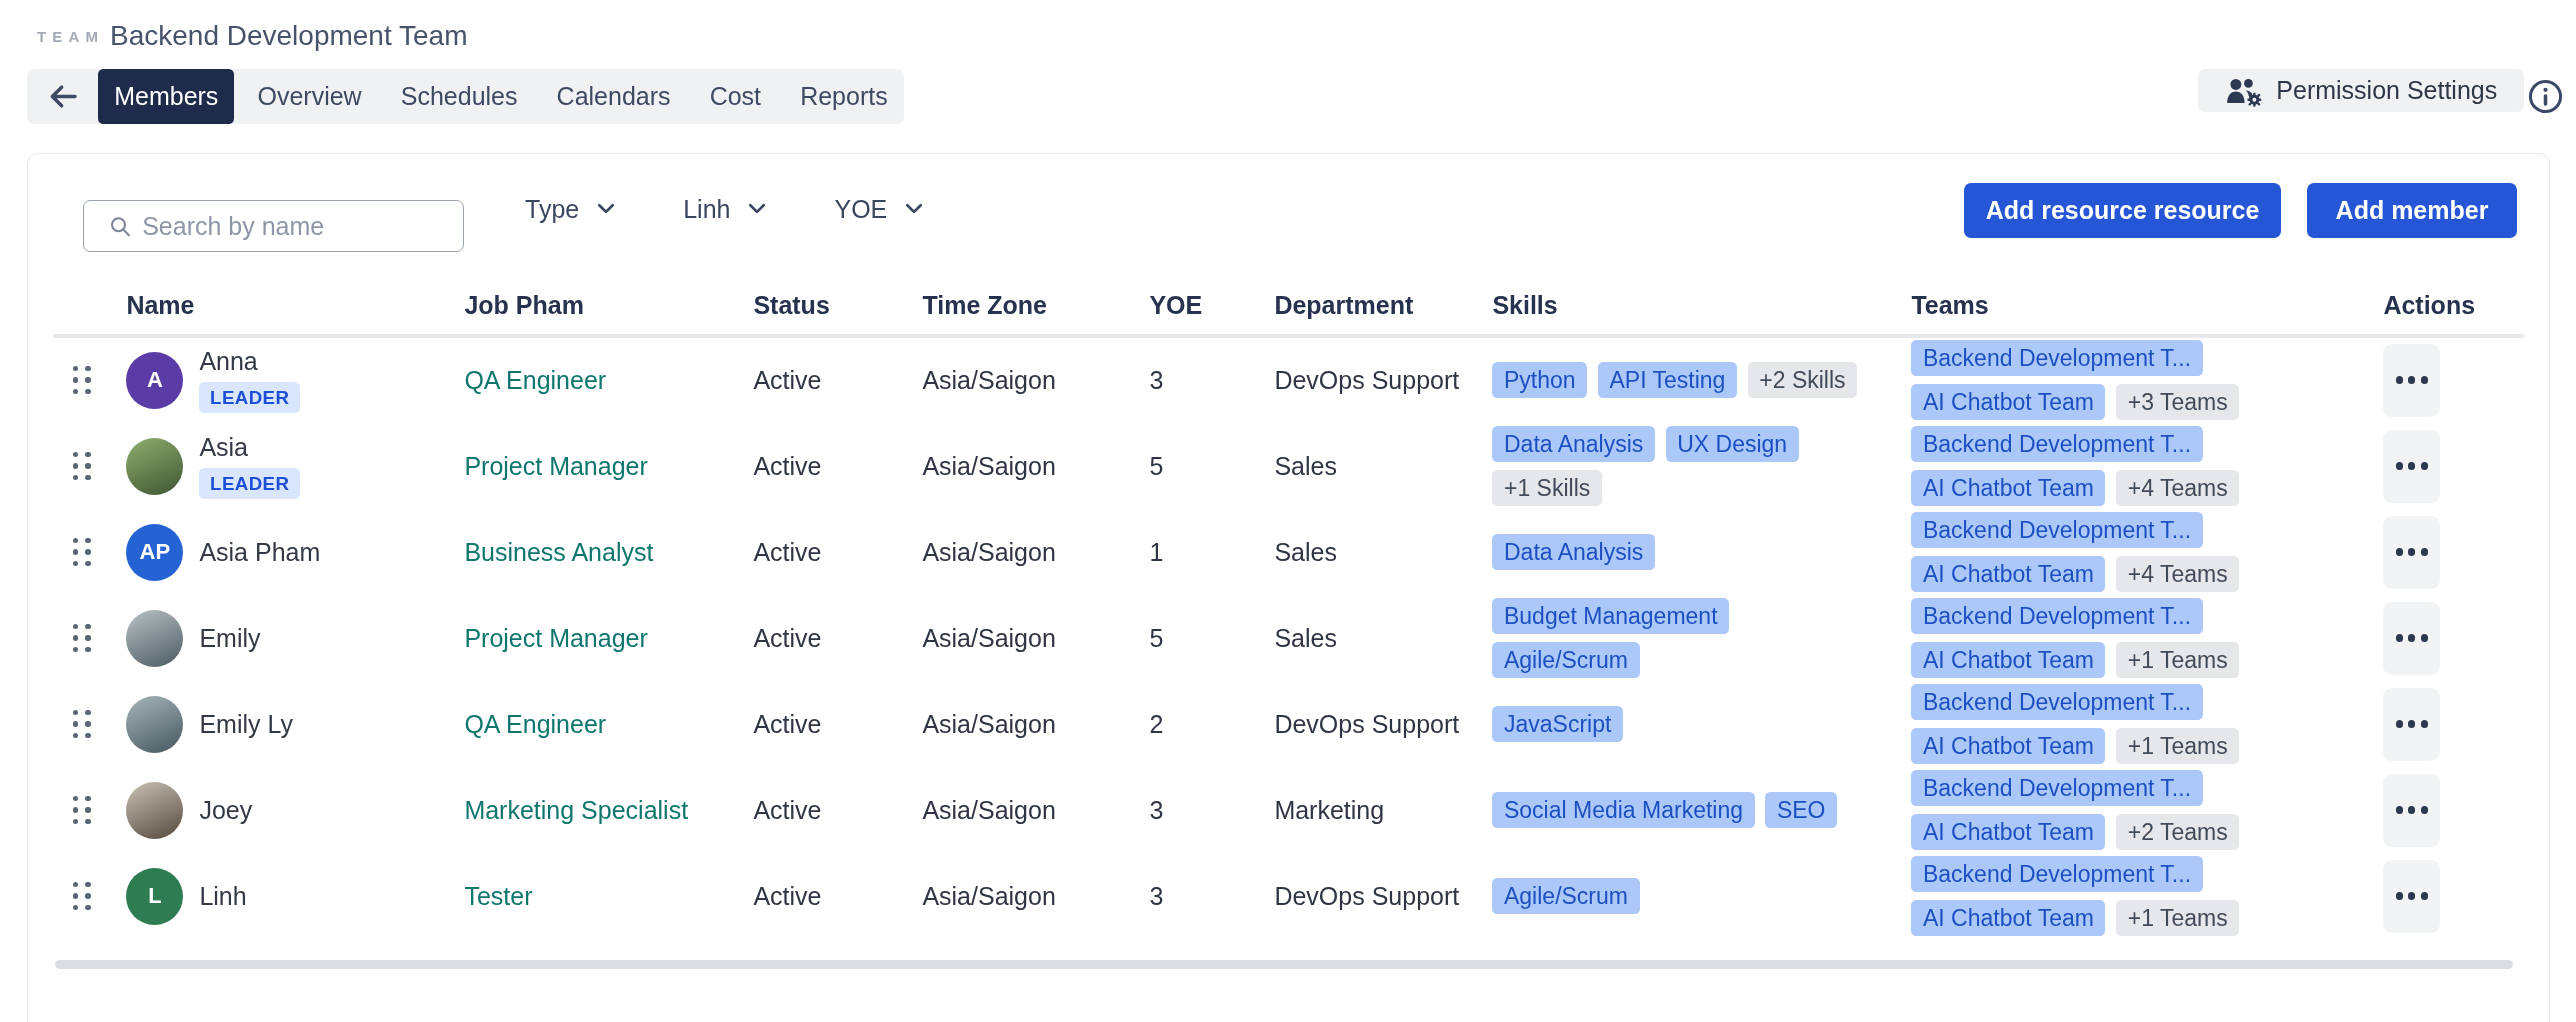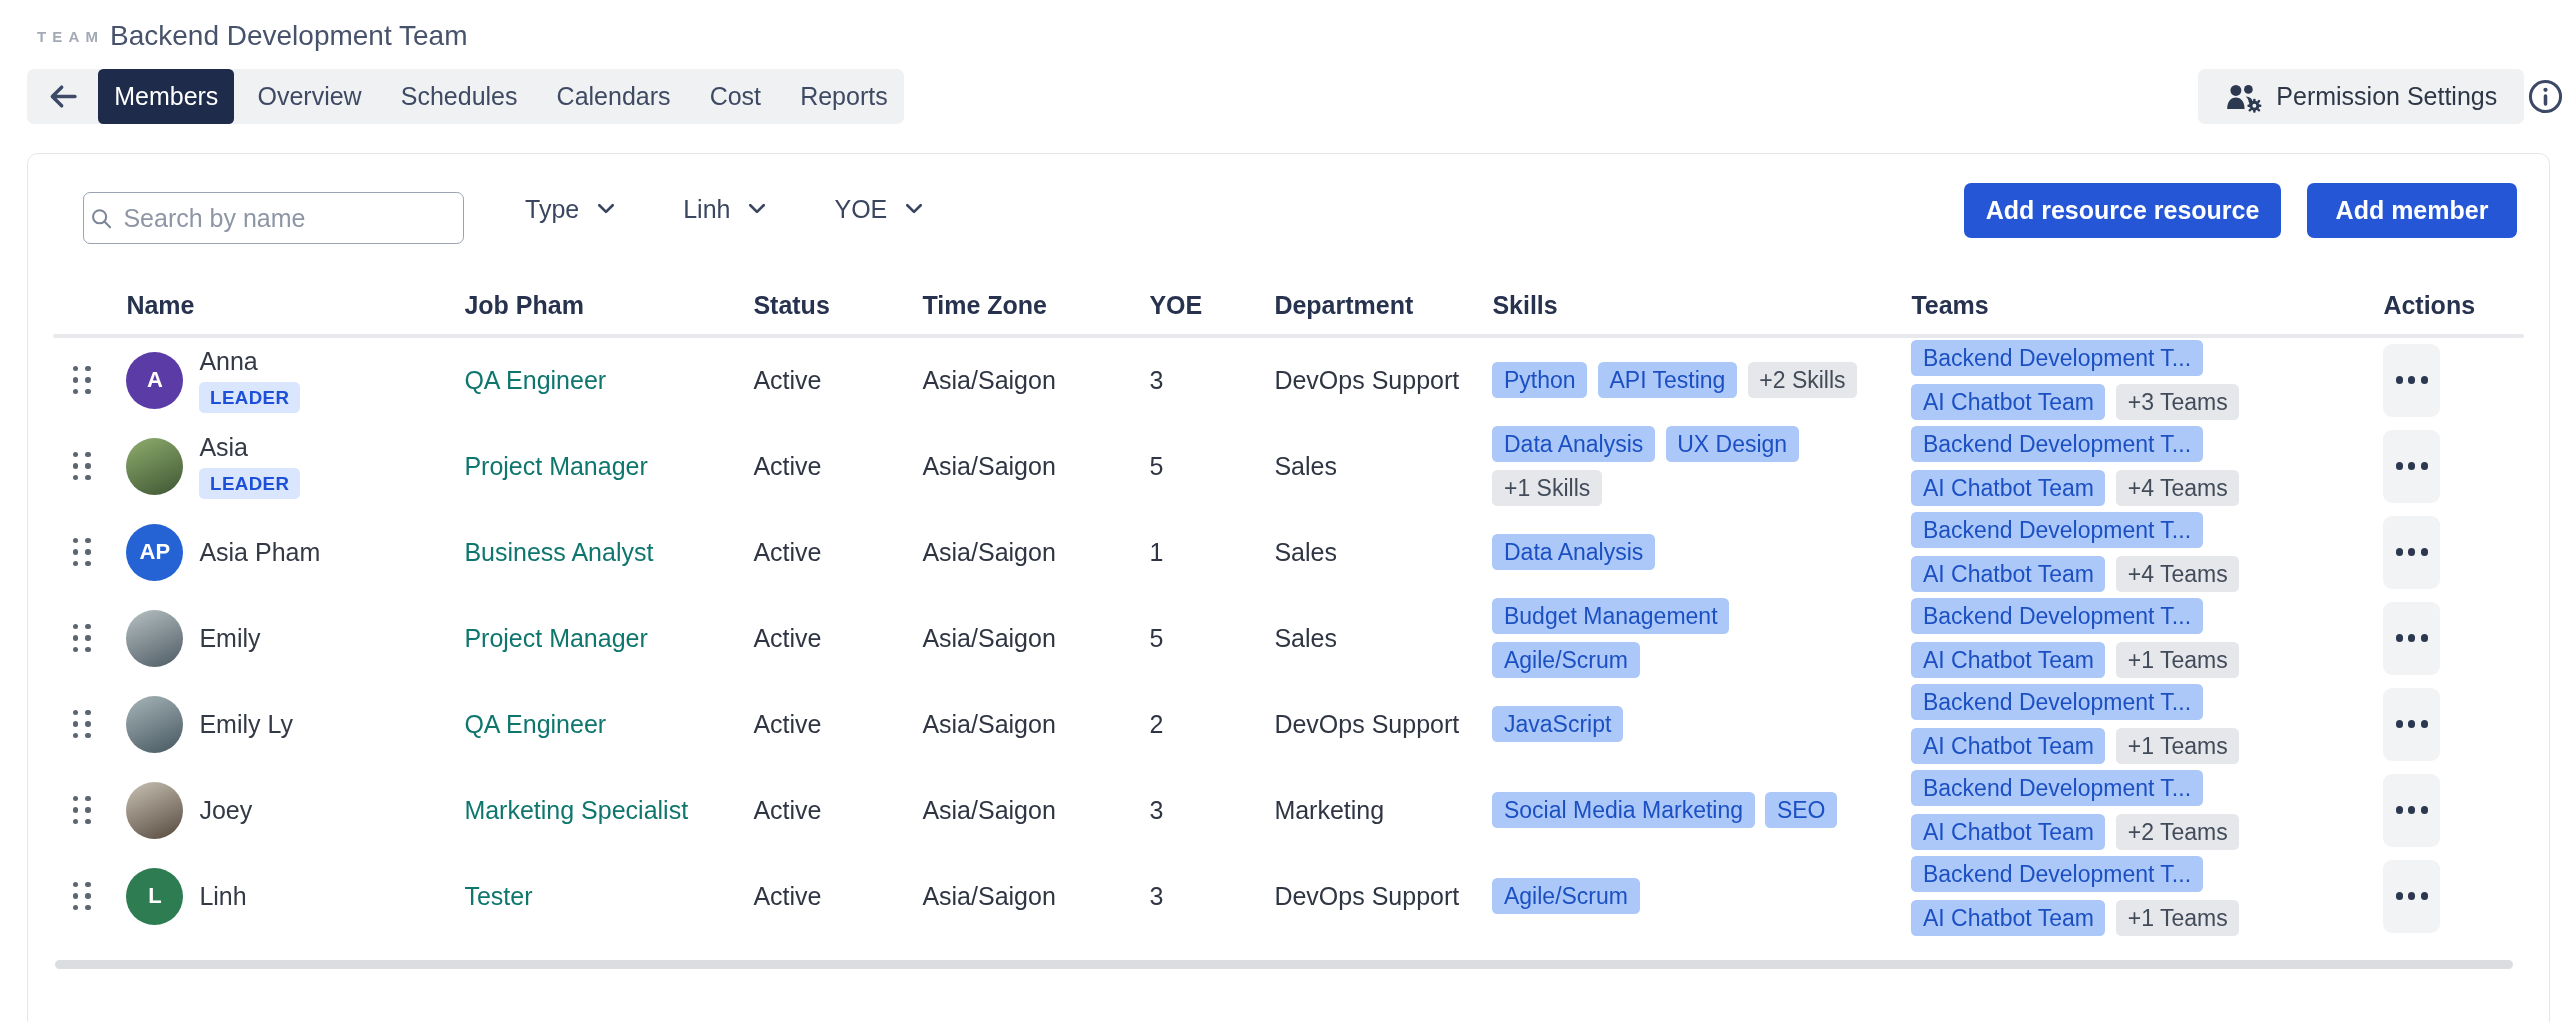--- a/index.html
+++ b/index.html
@@ -14,35 +14,35 @@
   
   .navbar { position:absolute; left:27px; top:69px; height:55px; width:877px;
             background:#f0f1f3; border-radius:7.1px; display:flex; align-items:center;
             padding-left:7.1px; gap:7.1px; }
   .back-btn { width:57px; height:55px; display:flex; align-items:center; justify-content:center;
               background:none; border:none; cursor:pointer; }
   .tab { font-size:25px; color:#3e4a63; font-weight:500; padding:0 16px; height:55px;
          display:flex; align-items:center; border-radius:5.3px; cursor:pointer; white-space:nowrap; }
   .tab.active { background:#1f2b4a; color:#ffffff; }
 
-  .perm-btn { position:absolute; left:2198px; top:69px; height:55px; padding:8px 27px;
+  .perm-btn { position:absolute; left:2198px; top:69px; height:43px; padding:8px 27px;
               background:#f0f1f3; border:none; border-radius:7.1px; display:flex; align-items:center;
               gap:14.3px; font-size:25px; color:#2e3747; font-weight:500; cursor:pointer;
               font-family:"Liberation Sans", sans-serif; }
   .info-btn { position:absolute; left:2526px; top:77px; width:39px; height:39px; background:none;
               border:none; cursor:pointer; padding:0; }
 
   
   .card { position:absolute; left:27px; top:153px; width:2523px; height:891px;
           border:1.8px solid #e4e6ea; border-radius:10.7px; background:#fff; }
 
   
-  .search-box { position:absolute; left:55px; top:38px; width:381px; height:52px;
+  .search-box { position:absolute; left:55px; top:46px; width:381px; height:52px;
                 border:1.8px solid #9aa2b1; border-radius:7.1px; display:flex; align-items:center;
-                padding:0 6px; gap:10.7px; background:#fff; }
+                padding:0 25px; gap:10.7px; background:#fff; }
   .search-box input { border:none; outline:none; font-size:25px; color:#333a47; width:100%;
                       font-family:"Liberation Sans", sans-serif; background:transparent; }
   .search-box input::placeholder { color:#8e96a6; }
   .filters { position:absolute; left:497px; top:29px; height:52px; display:flex; gap:68px; }
   .filter { display:flex; align-items:center; gap:18px; font-size:25px; font-weight:500;
             color:#3a4660; cursor:pointer; }
   .btn-primary { position:absolute; top:28.5px; height:55px; border:none; border-radius:7.1px;
                  background:#2456d5; color:#fff; font-size:25px; font-weight:700;
                  display:flex; align-items:center; justify-content:center; cursor:pointer;
                  font-family:"Liberation Sans", sans-serif; }

